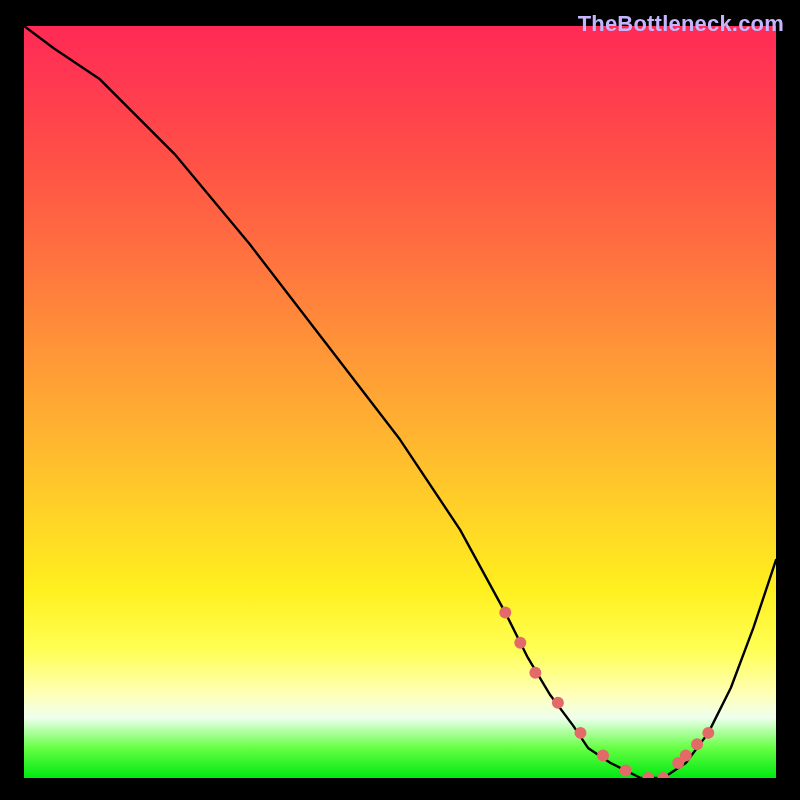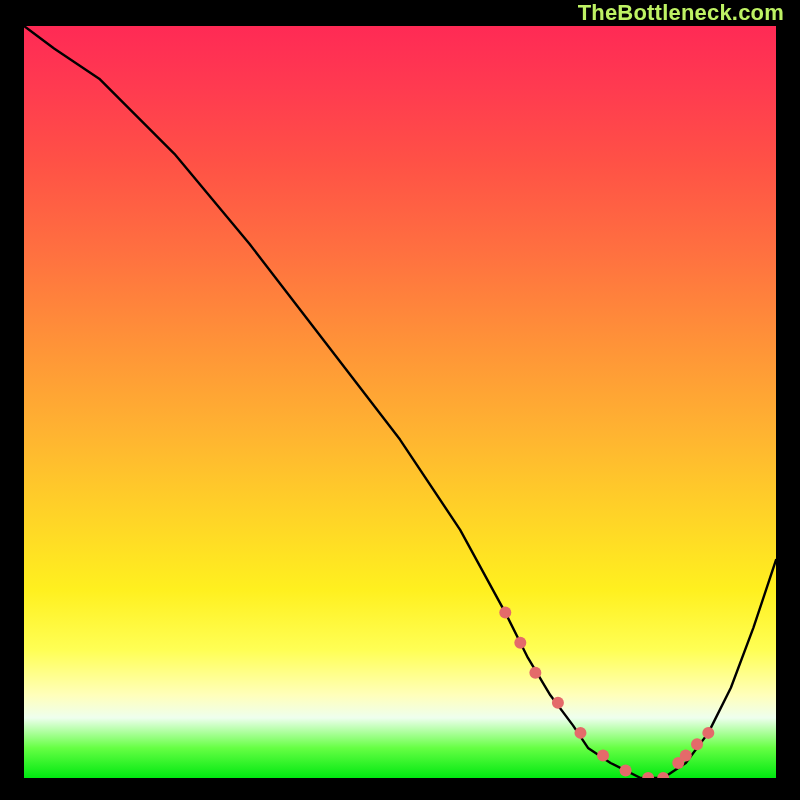--- a/index.html
+++ b/index.html
@@ -12,23 +12,23 @@
     font-family: Arial, Helvetica, sans-serif;
   }
   .frame {
     position: relative;
     width: 800px;
     height: 800px;
     background: #000;
   }
   .watermark {
     position: absolute;
-    top: 0;
+    top: 11px;
     right: 16px;
-    color: #bef264;
+    color: #c4b5fd;
     font-size: 22px;
     font-weight: 600;
     letter-spacing: 0.2px;
     z-index: 50;
     user-select: none;
   }
   .plot-area {
     position: absolute;
     left: 24px;
     top: 26px;

